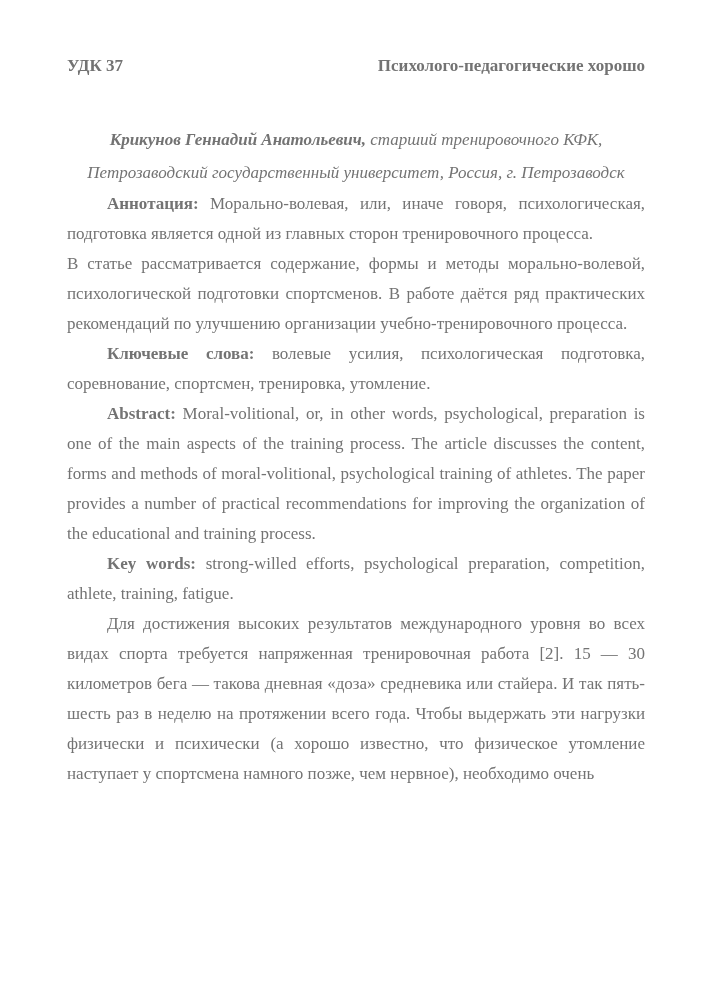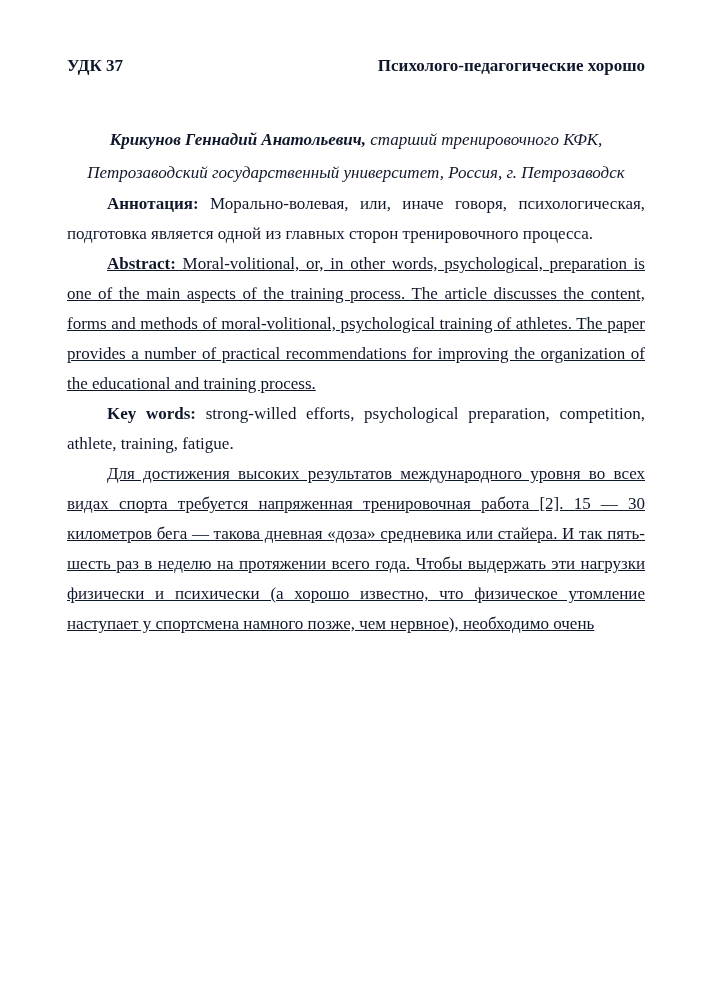--- a/index.html
+++ b/index.html
@@ -7,21 +7,21 @@
     padding: 0;
     background: #ffffff;
   }
   .page {
     position: relative;
     width: 709px;
     height: 1003px;
     box-sizing: border-box;
     padding: 55px 64px 30px 67px;
     background: #ffffff;
-    color: #0f172a;
+    color: #737373;
     font-family: "Liberation Serif", serif;
     font-size: 17px;
     line-height: 30px;
     overflow: hidden;
   }
   .header-row {
     display: flex;
     justify-content: space-between;
     font-weight: bold;
     line-height: 22px;
@@ -39,21 +39,21 @@
     text-align: center;
     line-height: 30px;
     margin: 14px 0 0 0;
   }
   p.para {
     margin: 0;
     text-align: justify;
   }
   .indent { text-indent: 40px; }
   .mt-title-gap { margin-top: 26px; }
-  .mt-block-gap { margin-top: 14px; text-decoration: underline; }
+  .mt-block-gap { margin-top: 14px; }
 </style>
 </head>
 <body>
 
 <div class="page">
 
   <div class="header-row">
     <span>УДК 37</span>
     <span>Психолого-педагогические хорошо</span>
   </div>
@@ -63,21 +63,25 @@
       <span class="bold">Крикунов Геннадий Анатольевич,</span><span> старший тренировочного КФК,</span>
     </div>
     <div>Петрозаводский государственный университет, Россия, г. Петрозаводск</div>
   </div>
 
 
   <p class="para indent mt-title-gap">
     <span class="bold">Аннотация:</span><span> Морально-волевая, или, иначе говоря, психологическая, подготовка является одной из главных сторон тренировочного процесса.</span>
   </p>
 
+  <p class="para">В статье рассматривается содержание, формы и методы морально-волевой, психологической подготовки спортсменов. В работе даётся ряд практических рекомендаций по улучшению организации учебно-тренировочного процесса.</p>
 
+  <p class="para indent">
+    <span class="bold">Ключевые слова:</span><span> волевые усилия, психологическая подготовка, соревнование, спортсмен, тренировка, утомление.</span>
+  </p>
 
   <p class="para indent mt-block-gap">
     <span class="bold">Abstract:</span><span> Moral-volitional, or, in other words, psychological, preparation is one of the main aspects of the training process. The article discusses the content, forms and methods of moral-volitional, psychological training of athletes. The paper provides a number of practical recommendations for improving the organization of the educational and training process.</span>
   </p>
 
   <p class="para indent">
     <span class="bold">Key words:</span><span> strong-willed efforts, psychological preparation, competition, athlete, training, fatigue.</span>
   </p>
 
   <p class="para indent mt-block-gap">Для достижения высоких результатов международного уровня во всех видах спорта требуется напряженная тренировочная работа [2]. 15 — 30 километров бега — такова дневная «доза» средневика или стайера. И так пять-шесть раз в неделю на протяжении всего года. Чтобы выдержать эти нагрузки физически и психически (а хорошо известно, что физическое утомление наступает у спортсмена намного позже, чем нервное), необходимо очень</p>

